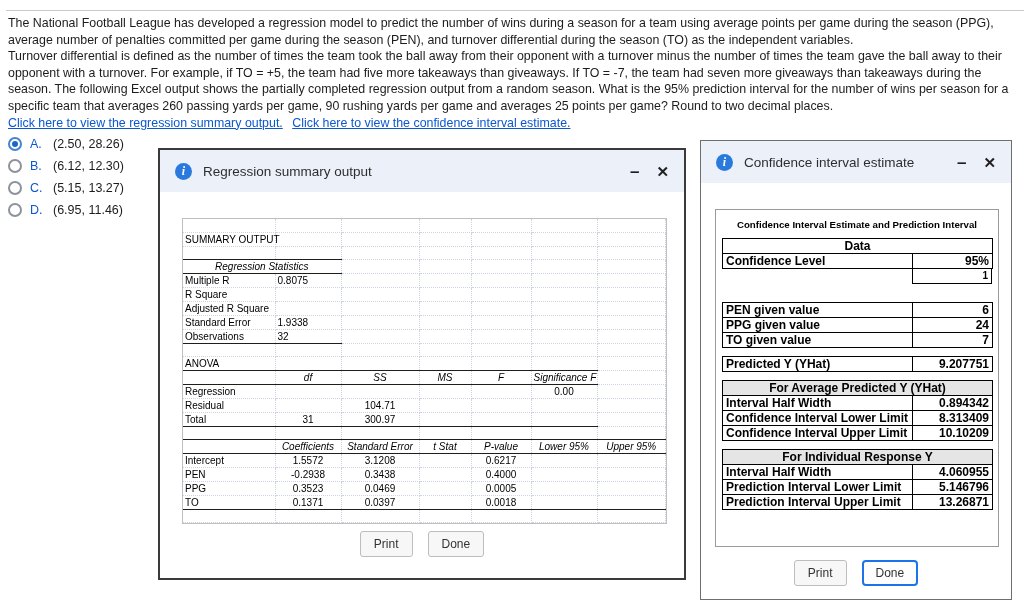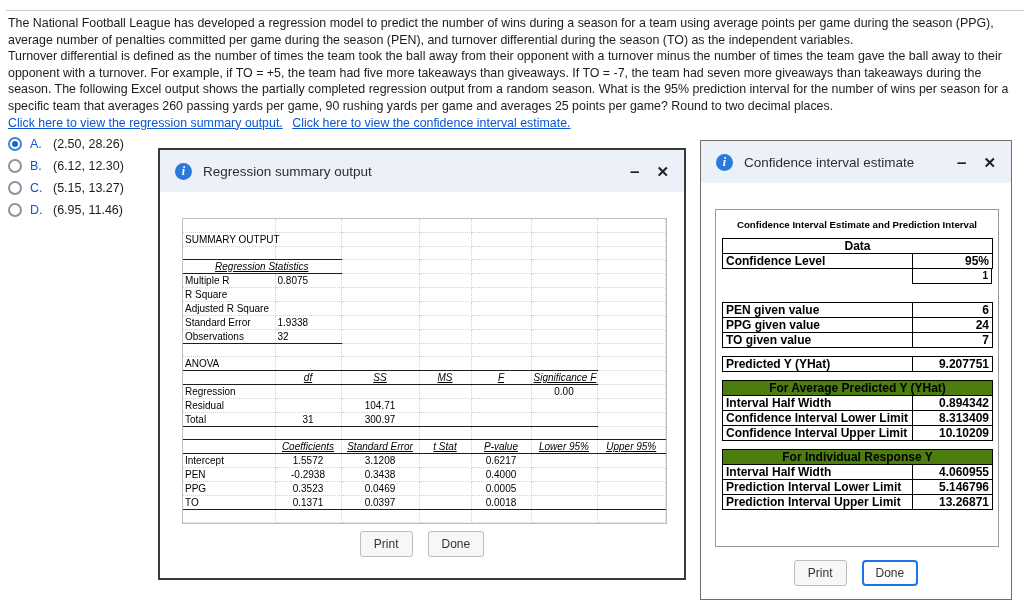--- a/index.html
+++ b/index.html
@@ -44,31 +44,31 @@
   .btn.focus { border:2px solid #1a73e8; border-radius:4px; padding:4px 12px; background:#fdfdfd; }
 
   
   .sheet { position:absolute; left:22px; top:68px; width:485px; height:306px; border:1px solid #bfbfbf; background:#fff; overflow:hidden; }
   .sheet-table { border-collapse:collapse; table-layout:fixed; width:100%; font-size:10px; color:#000; }
   .sheet-table td { height:13px; line-height:13px; padding:0 2px; white-space:nowrap; overflow:visible; border-right:1px dotted #ccd4e1; border-bottom:1px dotted #ccd4e1; }
   .sheet-table td.l { text-align:left; }
   .sheet-table td.r { text-align:left; }
   .sheet-table td.c { text-align:center; }
   .sheet-table td.i { font-style:italic; }
-  .sheet-table td.bt { border-top:1px solid #1e1e1e;text-decoration:underline; }
+  .sheet-table td.bt { border-top:1px solid #1e1e1e; }
   .sheet-table td.bb { border-bottom:1px solid #1e1e1e; }
 
   
   .ci-panel { position:absolute; left:14px; top:68px; width:284px; height:338px; border:1px solid #9a9a9a; background:#fff; padding:6px; overflow:hidden; }
   .ci-title { font-size:9.7px; font-weight:bold; text-align:center; white-space:nowrap; overflow:hidden; height:17px; line-height:17px; color:#000; margin-bottom:5px; }
   .ci-table { width:100%; border-collapse:collapse; table-layout:fixed; font-size:12px; font-weight:bold; color:#000; }
   .ci-table td { border:1px solid #000; height:15px; line-height:14px; padding:0 3px; white-space:nowrap; overflow:hidden; }
   .ci-table td.v { text-align:right; }
   .ci-table td.hdr { text-align:center; }
-  .ci-table td.yellow { background:#4d7c0f; }
+  .ci-table td.yellow { background:#e5e5e5; }
   .ci-one { display:flex; justify-content:flex-end; }
   .ci-onebox { width:80px; border:1px solid #000; border-top:none; height:15px; line-height:14px; text-align:right; padding:0 3px; font-size:10px; font-weight:bold; color:#000; }
   .mt3 { margin-top:18px; } .mt8 { margin-top:8px; }
 </style>
 </head>
 <body>
 
 <div class="top-rule"></div>
 
 <div class="question">

